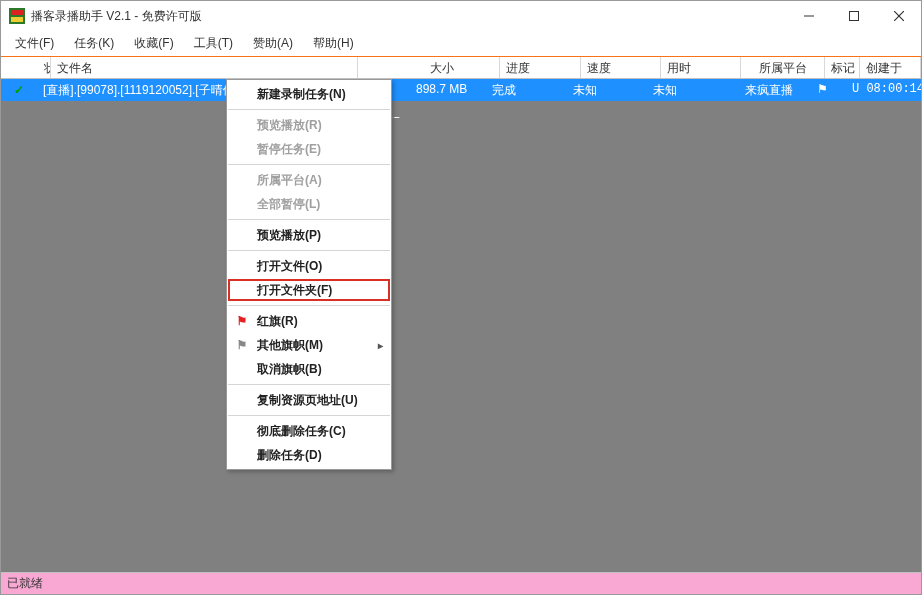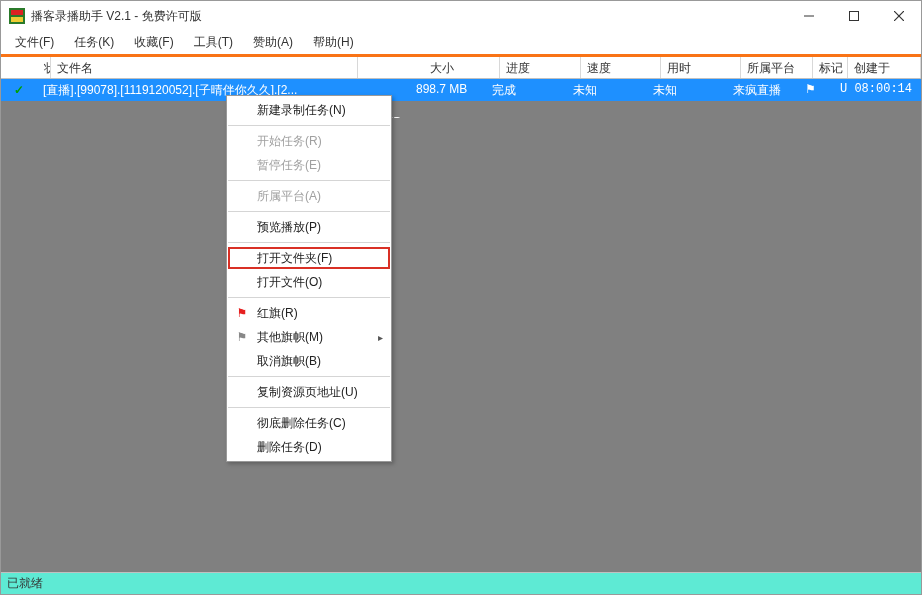--- a/index.html
+++ b/index.html
@@ -4,54 +4,54 @@
 <style>
 * { margin:0; padding:0; box-sizing:border-box; font-family:"Microsoft YaHei","SimSun",Tahoma,sans-serif; font-size:12px; }
 html,body { width:922px; height:595px; overflow:hidden; }
 .window { width:922px; height:595px; border:1px solid #999; background:#fff; display:flex; flex-direction:column; }
 .titlebar { height:30px; display:flex; align-items:center; padding:0 0 0 8px; background:#fff; }
 .titlebar .app-icon { width:16px; height:16px; margin-right:6px; display:inline-flex; align-items:center; justify-content:center;}
 .titlebar .title-text { flex:1; color:#333; }
 .win-btns { display:flex; height:100%; }
 .win-btn { width:45px; display:flex; align-items:center; justify-content:center; color:#333; }
 
-.menubar { height:26px; display:flex; align-items:center; padding:0 4px; border-bottom:3px solid #f97316; background:#fff; }
+.menubar { height:26px; display:flex; align-items:center; padding:0 4px; border-bottom:1px solid #f97316; background:#fff; }
 .menubar .menu-item { padding:3px 10px; color:#333; }
 
 .header-row { display:flex; height:22px; background:#fff; border-bottom:1px solid #c0c0c0; }
 .header-cell { border-right:1px solid #d8d8d8; padding:3px 6px; color:#333; position:relative; overflow:hidden; white-space:nowrap; }
 .col-status { width:36px;padding-left:43px; }
 .col-name   { width:307px; }
 .col-done   { width:66px;margin-top:33px; }
 .col-size   { width:76px; }
 .col-prog   { width:81px; }
 .col-speed  { width:80px; }
 .col-time   { width:80px; }
-.col-plat   { width:72px; }
+.col-plat   { width:72px;margin-left:12px; }
 .col-flag   { width:35px; }
 .col-created{ flex:1; min-width:0;font-family:Liberation Mono, monospace; }
 
 .content { flex:1; background:#808080; position:relative; overflow:hidden; }
 .data-row { display:flex; height:22px; background:#1E90FF; color:#fff; }
 .data-cell { padding:3px 6px; overflow:hidden; white-space:nowrap; text-overflow:clip; font-size:12px; }
 .data-cell.col-status { display:flex; align-items:center; justify-content:center; }
 
 .check-icon { color:#00a000; font-weight:bold; }
 
 .flag-red { color:#e62020; font-size:12px; }
 
-.ctx-menu { position:absolute; left:225px; top:16px; width:166px; background:#fff; border:1px solid #999; box-shadow:2px 2px 4px rgba(0,0,0,0.25); padding:2px 0; }
+.ctx-menu { position:absolute; left:225px; top:0px; width:166px; background:#fff; border:1px solid #999; box-shadow:2px 2px 4px rgba(0,0,0,0.25); padding:2px 0;font-weight:bold; }
 .ctx-menu .mi { display:flex; align-items:center; height:24px; padding:0 18px 0 30px; color:#222; position:relative; }
 .ctx-menu .mi.disabled { color:#a0a0a0; }
 .ctx-menu .mi.has-sub::after { content:"▸"; position:absolute; right:8px; font-size:10px; color:#555; }
 .ctx-menu .sep { height:1px; background:#d5d5d5; margin:3px 1px; }
 .ctx-menu .mi .pre-icon { position:absolute; left:8px; width:14px; text-align:center; }
 .ctx-menu .mi.highlight { outline:2px solid #d93025; outline-offset:-3px; }
 
-.statusbar { height:22px; border-top:1px solid #c0c0c0; background:#5eead4; display:flex; align-items:center; padding:0 6px; color:#333; }
+.statusbar { height:22px; border-top:1px solid #c0c0c0; background:#f9a8d4; display:flex; align-items:center; padding:0 6px; color:#333; }
 </style>
 </head>
 <body>
 
 <div class="window">
 
   <div class="titlebar">
     <span class="app-icon">
       <svg width="16" height="16" viewBox="0 0 16 16">
         <rect x="0" y="0" width="16" height="16" fill="#2a7a2a"></rect>
@@ -120,39 +120,42 @@
       </div>
       <div class="data-cell col-created">U 08:00:14</div>
     </div>
 
     <div class="ctx-menu">
       <div class="mi">
           <span>新建录制任务(N)</span>
         </div>
       <div class="sep"></div>
       <div class="mi disabled">
-          <span>开始任务(R)</span>
+          <span>预览播放(R)</span>
         </div>
       <div class="mi disabled">
           <span>暂停任务(E)</span>
         </div>
       <div class="sep"></div>
       <div class="mi disabled">
           <span>所属平台(A)</span>
         </div>
+      <div class="mi disabled">
+          <span>全部暂停(L)</span>
+        </div>
       <div class="sep"></div>
       <div class="mi">
           <span>预览播放(P)</span>
         </div>
       <div class="sep"></div>
+      <div class="mi">
+          <span>打开文件(O)</span>
+        </div>
       <div class="mi highlight">
           <span>打开文件夹(F)</span>
-        </div>
-      <div class="mi">
-          <span>打开文件(O)</span>
         </div>
       <div class="sep"></div>
       <div class="mi">
           <span class="pre-icon flag-red">⚑</span>
           <span>红旗(R)</span>
         </div>
       <div class="mi has-sub">
           <span class="pre-icon" style="color:#888">⚑</span>
           <span>其他旗帜(M)</span>
         </div>

